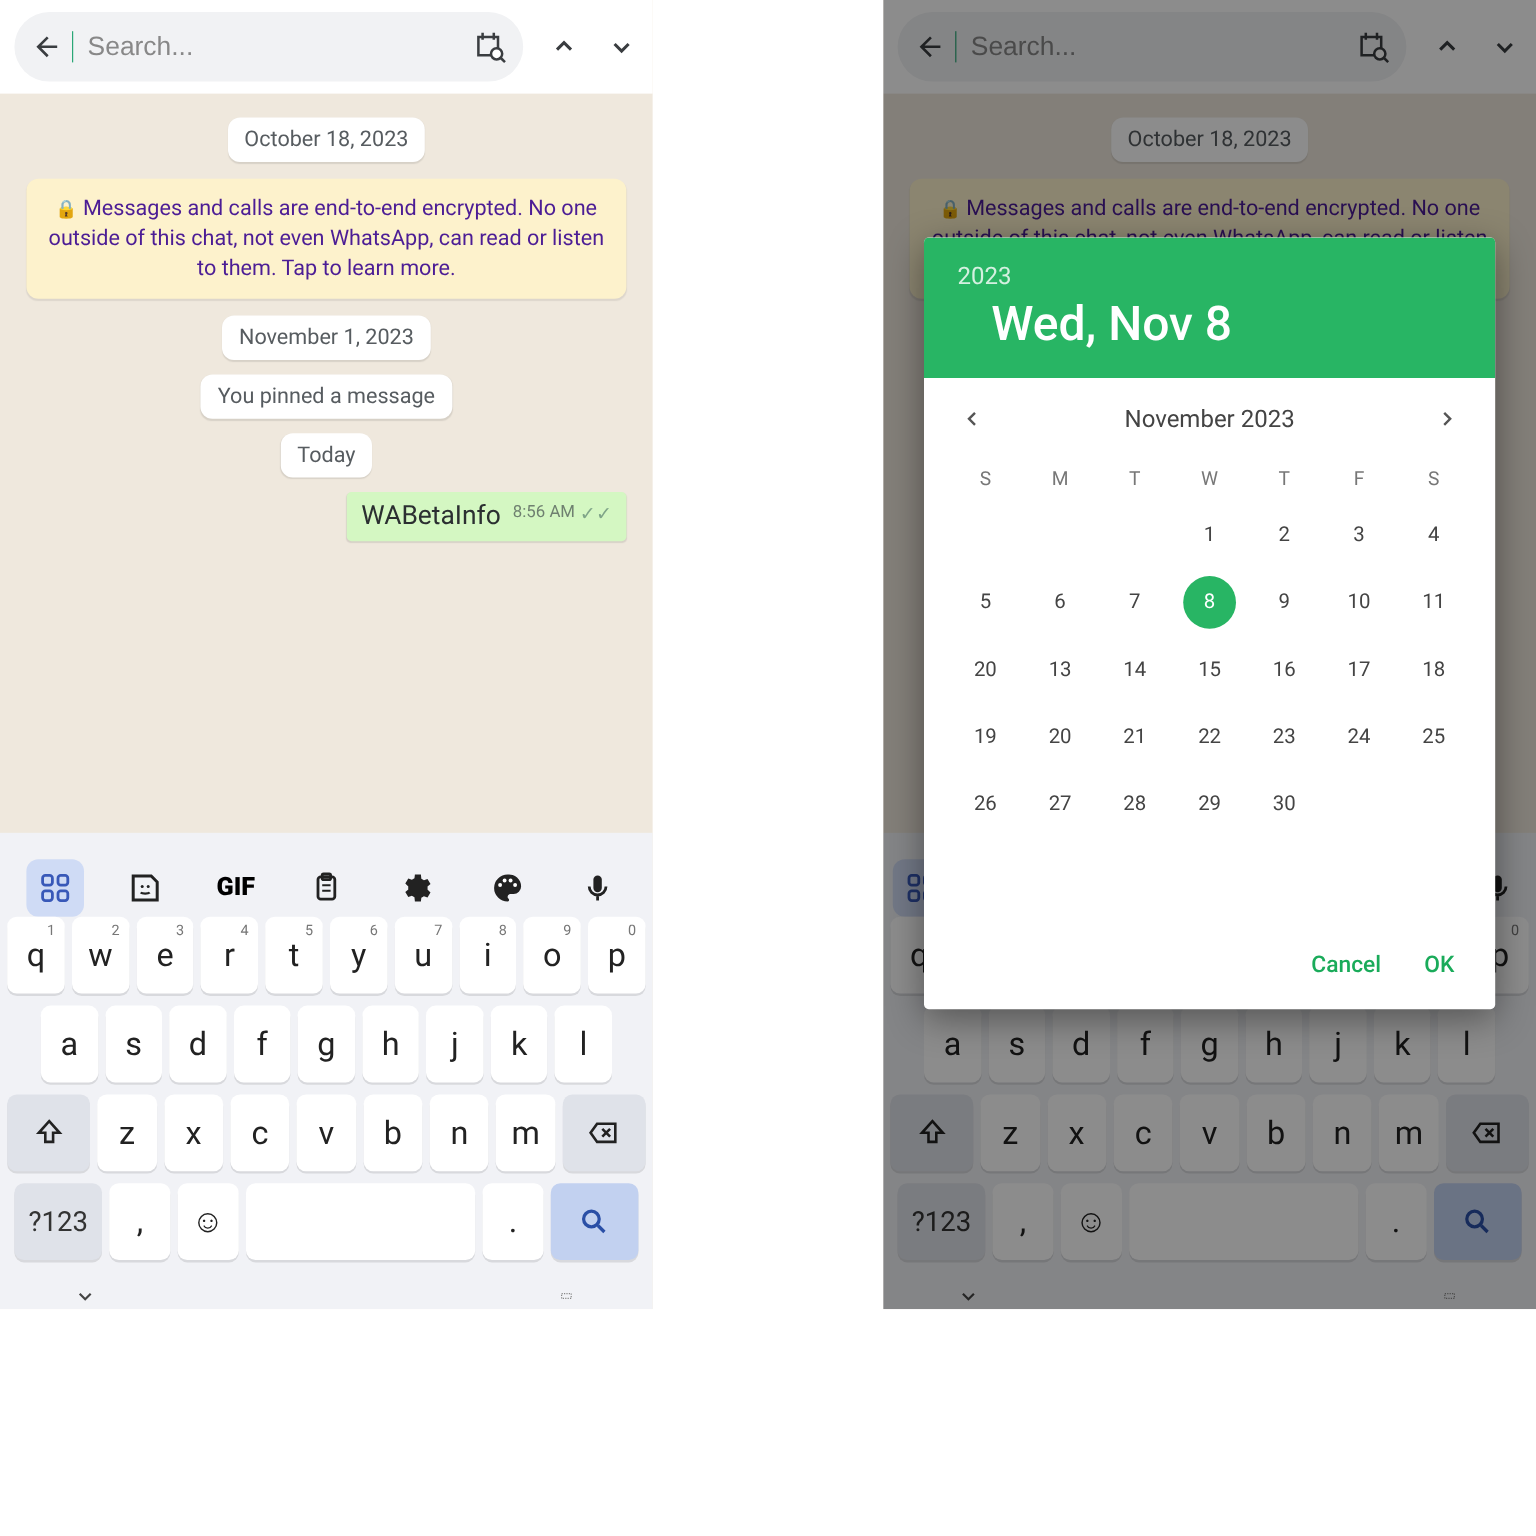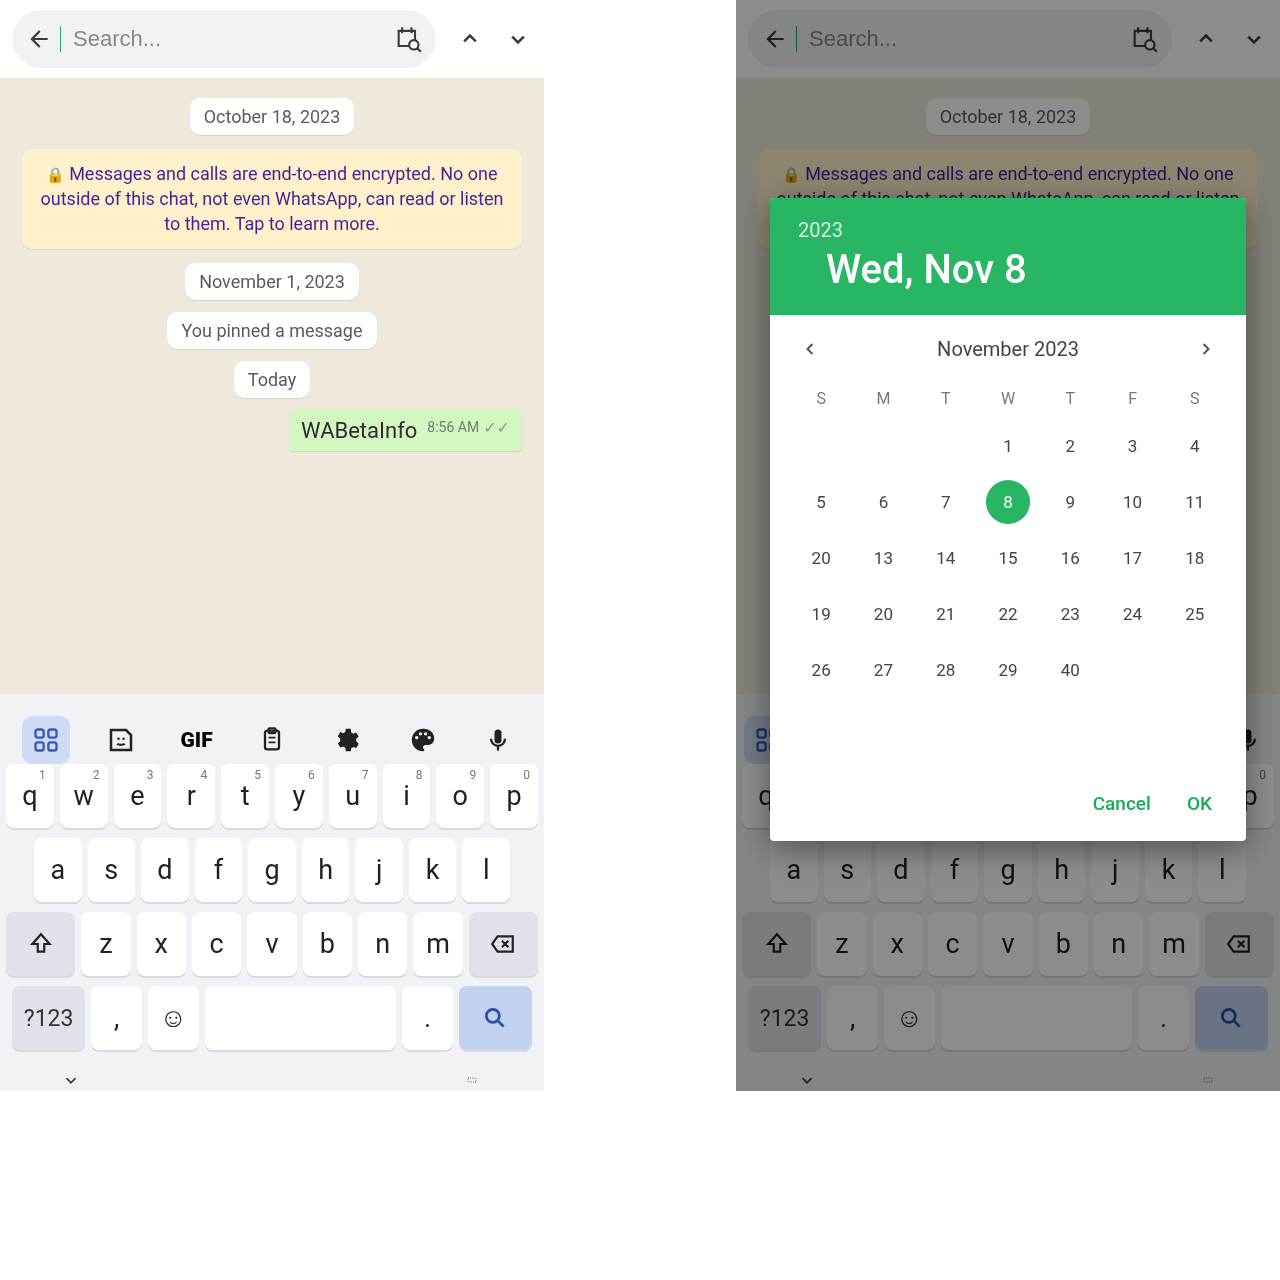--- a/index.html
+++ b/index.html
@@ -404,21 +404,21 @@
               <div class="cal-day">22</div>
               <div class="cal-day">23</div>
               <div class="cal-day">24</div>
               <div class="cal-day">25</div>
             </div>
             <div class="cal-row">
               <div class="cal-day">26</div>
               <div class="cal-day">27</div>
               <div class="cal-day">28</div>
               <div class="cal-day">29</div>
-              <div class="cal-day">40</div>
+              <div class="cal-day">30</div>
               <div class="cal-day"></div>
               <div class="cal-day"></div>
             </div>
           </div>
       </div>
       <div class="modal-actions">
         <div class="modal-btn">Cancel</div>
         <div class="modal-btn">OK</div>
       </div>
     </div>

